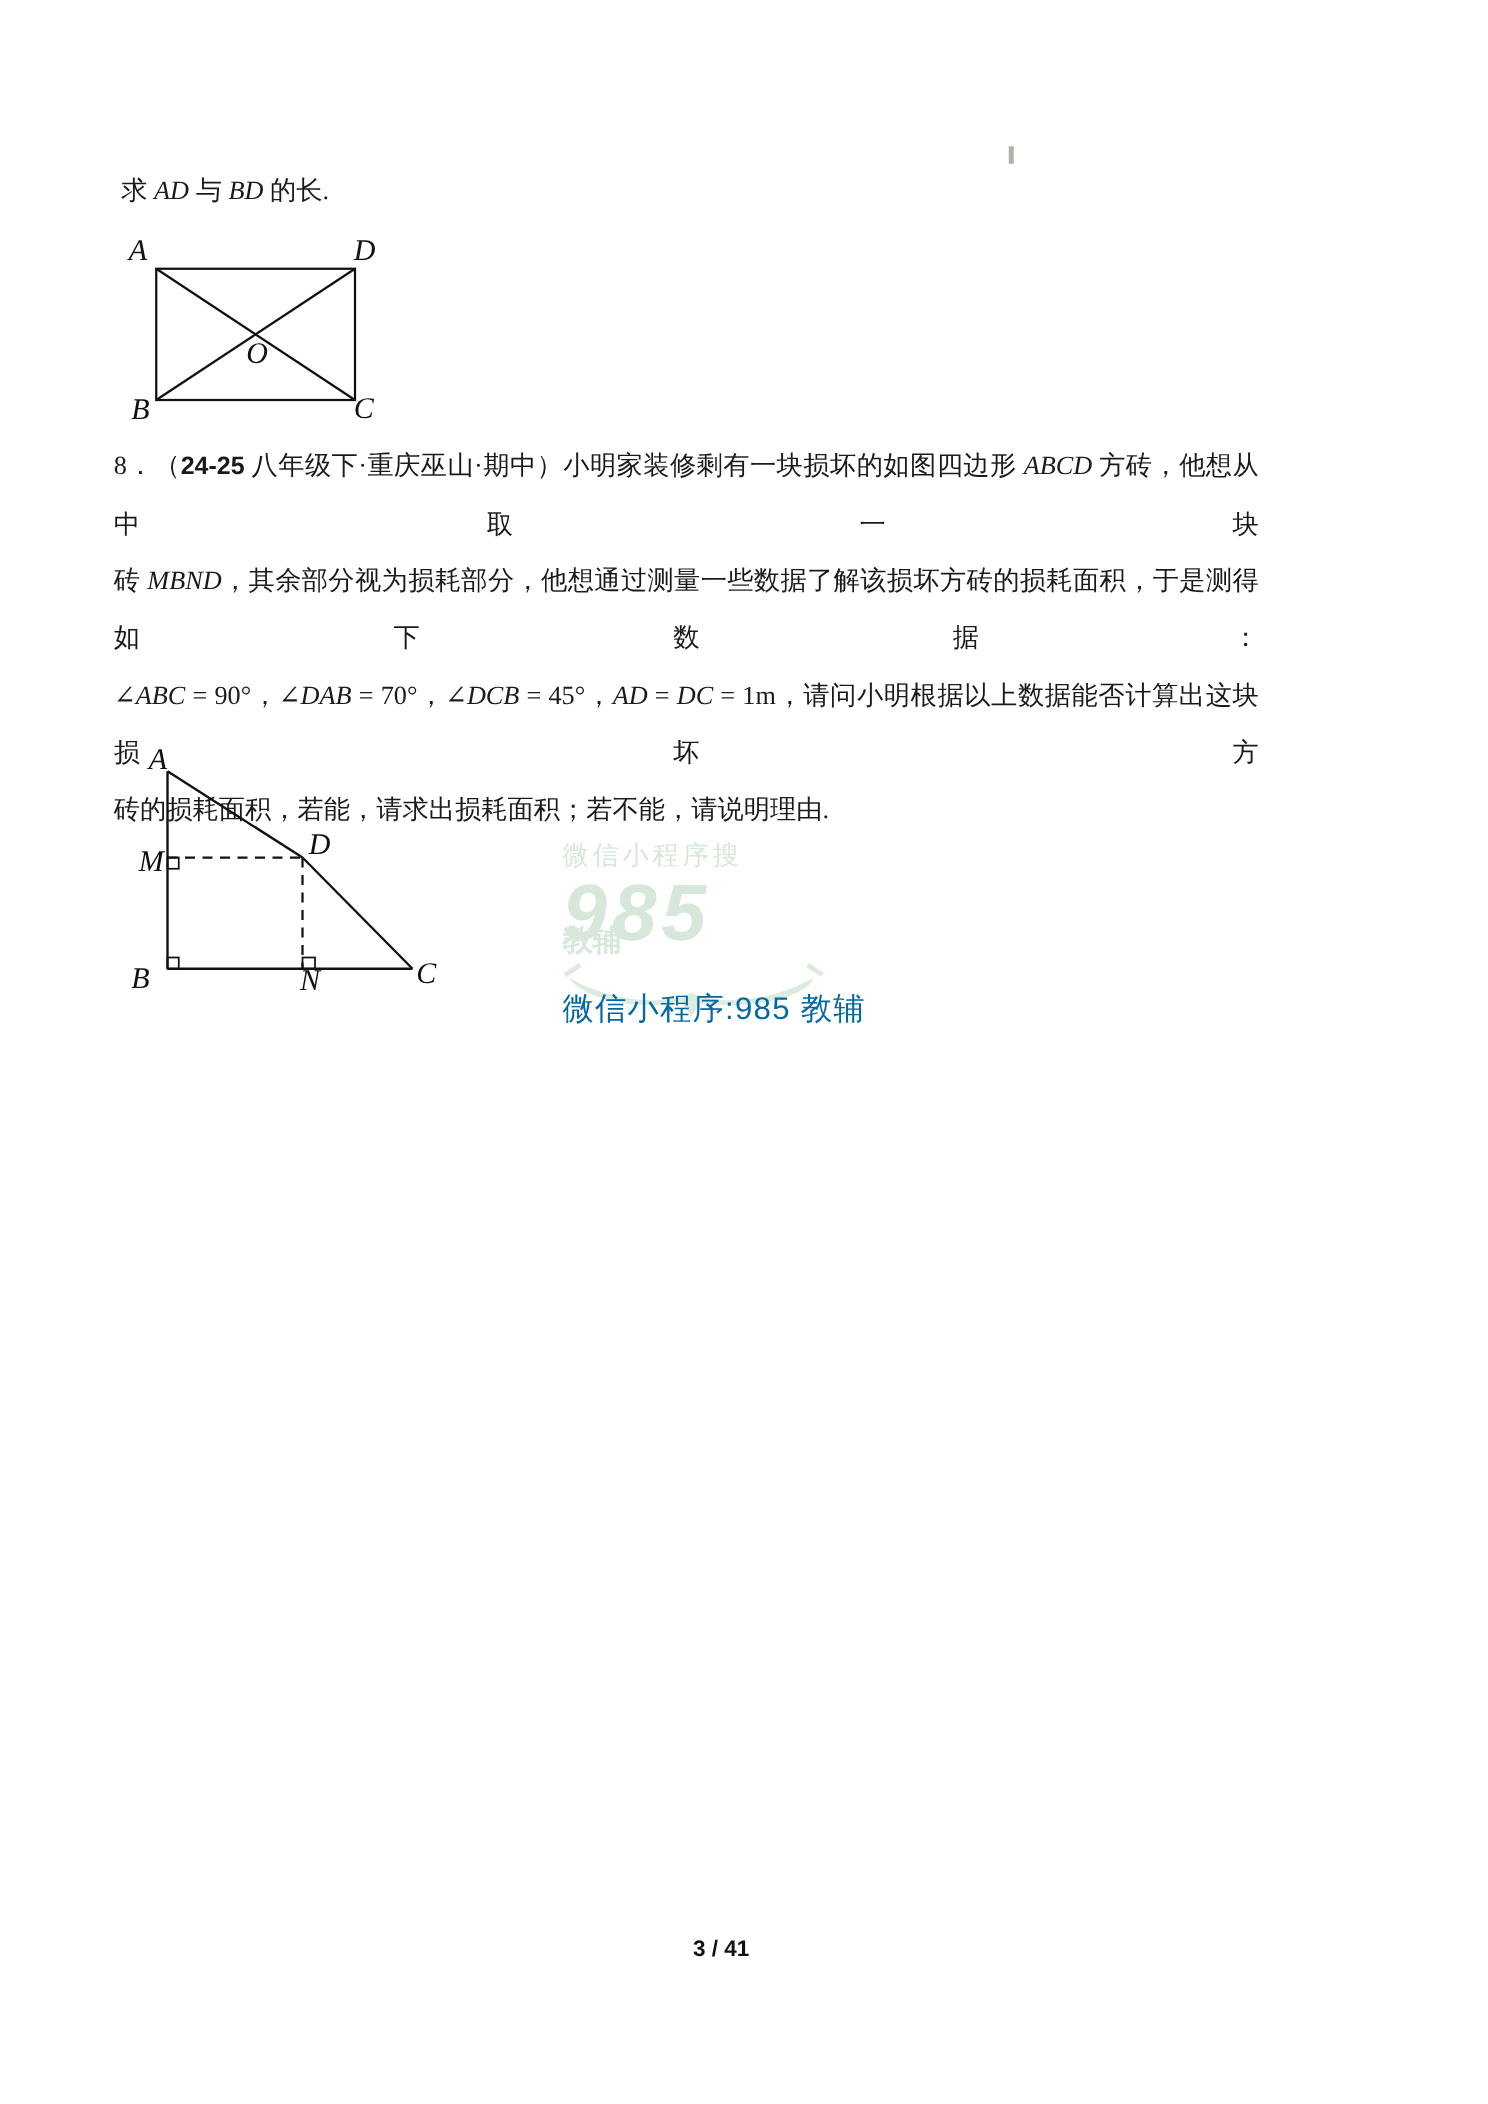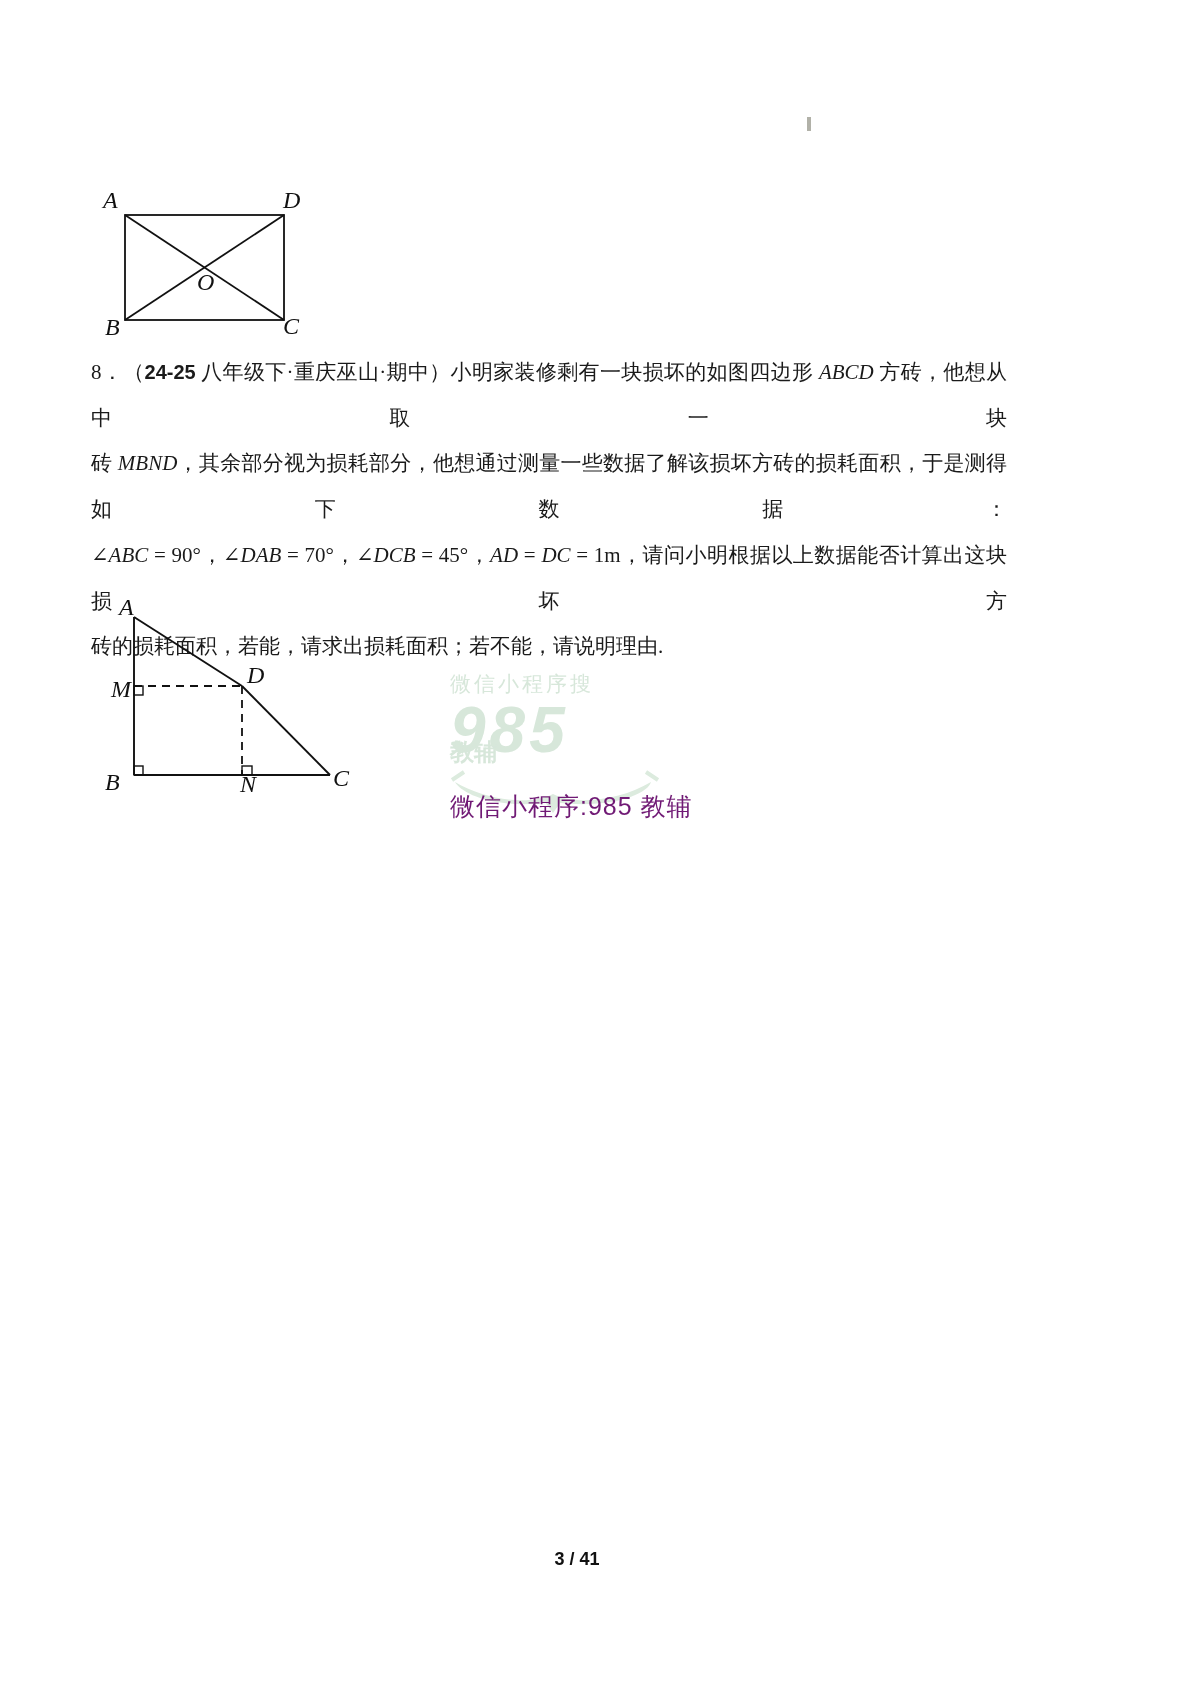--- a/index.html
+++ b/index.html
@@ -53,20 +53,21 @@
     background:#a3a399;opacity:.85;
   }
 </style>
 </head>
 <body>
 
 <div id="page">
 
   <div id="artifact" class="abs"></div>
 
+  <div class="abs textline" style="left:97px;top:136px;width:920px;line-height:32px;"><span>求 </span><span class="mi">AD</span><span> 与 </span><span class="mi">BD</span><span> 的长.</span></div>
 
   <svg class="abs fig" style="left:95px;top:178px;" width="235" height="165" viewBox="0 0 235 165">
     <rect class="shape" x="30" y="37" width="159" height="105" stroke-width="1.8"></rect>
     <line x1="30" y1="37" x2="189" y2="142" stroke-width="1.8"></line>
     <line x1="30" y1="142" x2="189" y2="37" stroke-width="1.8"></line>
     <text x="8" y="30">A</text>
     <text x="188" y="30">D</text>
     <text x="10" y="157">B</text>
     <text x="188" y="156">C</text>
     <text x="102" y="112">O</text>
@@ -102,18 +103,18 @@
     <div class="wm-big">985</div>
     <div class="wm-badge" style="margin-top:-26px;">教辅</div>
     <svg width="210" height="52" viewBox="0 0 210 52" style="margin-top:-2px;">
       <path d="M5 16 C 35 34 80 40 103 28 C 126 40 171 34 201 16
                C 198 28 160 44 103 36 C 46 44 12 28 5 16 Z" fill="#dcebde"></path>
       <path d="M95 36 L103 47 L111 36 Z" fill="#dcebde"></path>
       <path d="M2 14 L14 6 M208 14 L196 6" stroke="#dcebde" stroke-width="4" fill="none"></path>
     </svg>
   </div>
 
-  <div class="abs wm wm-caption" style="left:450px;top:790px;width:290px;color:#701a75;">微信小程序:985 教辅</div>
+  <div class="abs wm wm-caption" style="left:450px;top:790px;width:290px;color:#0369a1;">微信小程序:985 教辅</div>
 
 
   <div id="footer" class="abs">3 / 41</div>
 
 </div>
 
 </body></html>

